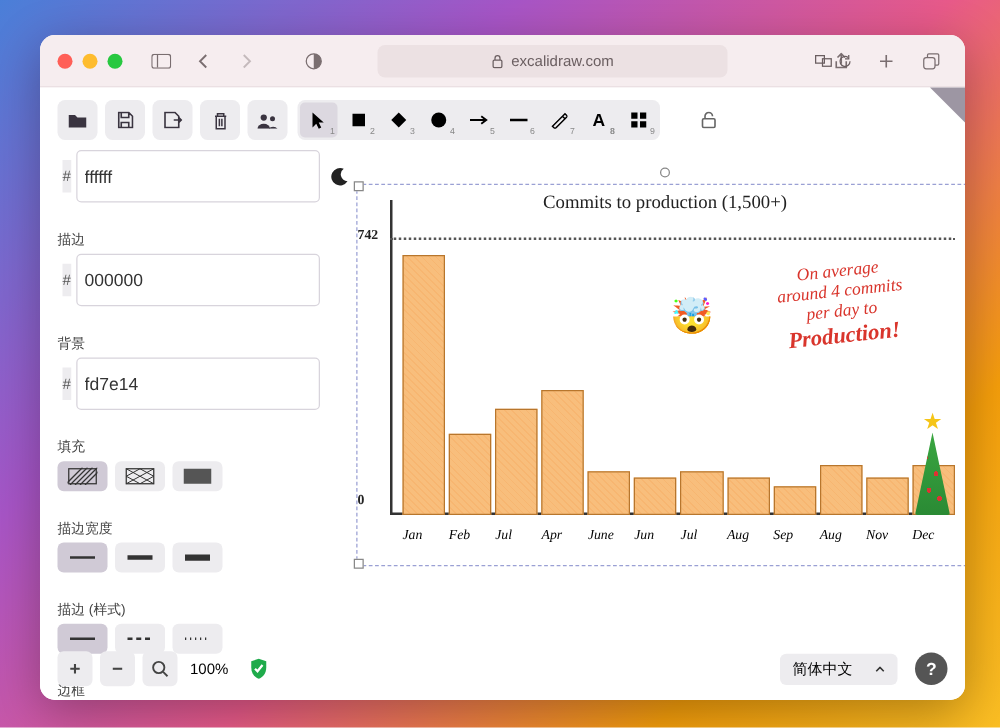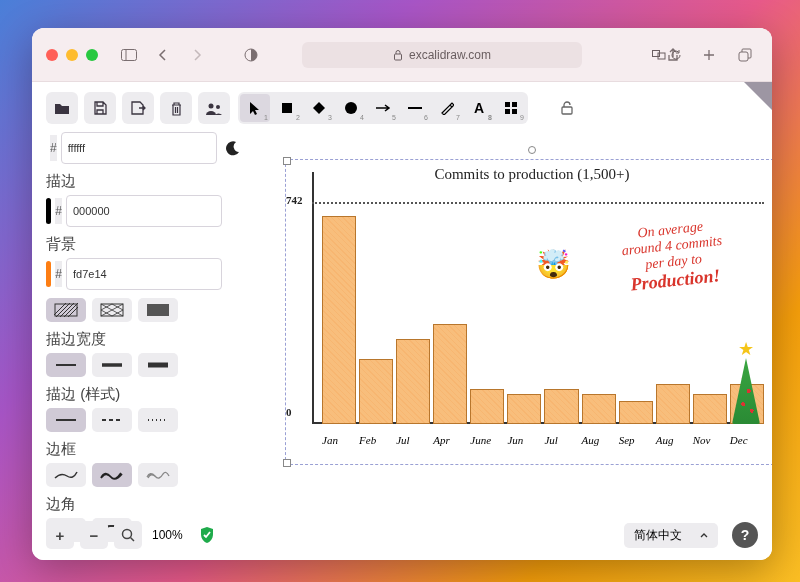--- a/index.html
+++ b/index.html
@@ -17,21 +17,21 @@
     position: absolute;
     left: 32px; top: 28px; right: 28px; bottom: 22px;
     background: #fff;
     border-radius: 12px;
     box-shadow: 0 10px 40px rgba(0,0,0,.3);
     display: flex;
     flex-direction: column;
     overflow: hidden;
   }
   .titlebar {
-    height: 54px;
+    height: 42px;
     background: #f6edef;
     display: flex;
     align-items: center;
     padding: 0 14px;
     gap: 8px;
     border-bottom: 1px solid #e8dcdf;
   }
   .traffic { display: flex; gap: 8px; margin-right: 10px; }
   .dot { width: 12px; height: 12px; border-radius: 50%; }
   .dot.red { background: #ff5f57; }
@@ -107,24 +107,24 @@
     width: 176px;
   }
   .colorrow {
     display:flex; gap:4px; margin-bottom:8px;
     align-items:center;
   }
   .colorrow.full { width:100%; }
   .swatch { width:26px; height:26px; border-radius:4px; }
   .hash { width:24px; height:26px; background:#edecef; display:flex;align-items:center;justify-content:center; border-radius:0 4px 4px 0 / 4px 0 0 4px; color:#555; font-size:12px;}
   .hexinput {
-    flex:1; height:32px; border:1px solid #d8d4dc; border-radius:4px; padding:0 6px; font-size:11px; font-family:inherit; color:#333;
+    flex:1; height:42px; border:1px solid #d8d4dc; border-radius:4px; padding:0 6px; font-size:14px; font-family:inherit; color:#333;
   }
   .moon { width:28px;height:28px;display:flex;align-items:center;justify-content:center; margin-left:4px;}
-  .lbl { font-size:15px; color:#444; margin:8px 0 4px; }
+  .lbl { font-size:11px; color:#444; margin:22px 0 4px; }
   .btnrow { display:flex; gap:6px; flex-wrap:wrap;}
   .opt {
     width:40px; height:24px; background:#edecef; border-radius:5px;
     display:flex;align-items:center;justify-content:center;
   }
   .opt.sel { background:#d0cad6; }
   .opt svg, .opt span { pointer-events:none; }
   .canvas {
     position:absolute;
     left:256px; top:80px;
@@ -368,20 +368,21 @@
         <input class="hexinput" value="000000" style="">
       </div>
 
       <div class="lbl">背景</div>
       <div class="colorrow full">
         <div class="swatch" style="background:#fd7e14"></div>
         <div class="hash">#</div>
         <input class="hexinput" value="fd7e14" style="">
       </div>
 
+      <div class="lbl">填充</div>
       <div class="btnrow">
         <div class="opt sel">
             <svg width="24" height="14">
               <rect x="1" y="1" width="22" height="12" fill="none" stroke="#333"></rect>
               <path d="M-2 14 L12 0 M2 14 L16 0 M6 14 L20 0 M10 14 L24 0 M14 14 L28 0" stroke="#333"></path>
             </svg>
           </div>
         <div class="opt">
             <svg width="24" height="14">
               <rect x="1" y="1" width="22" height="12" fill="none" stroke="#333"></rect>

